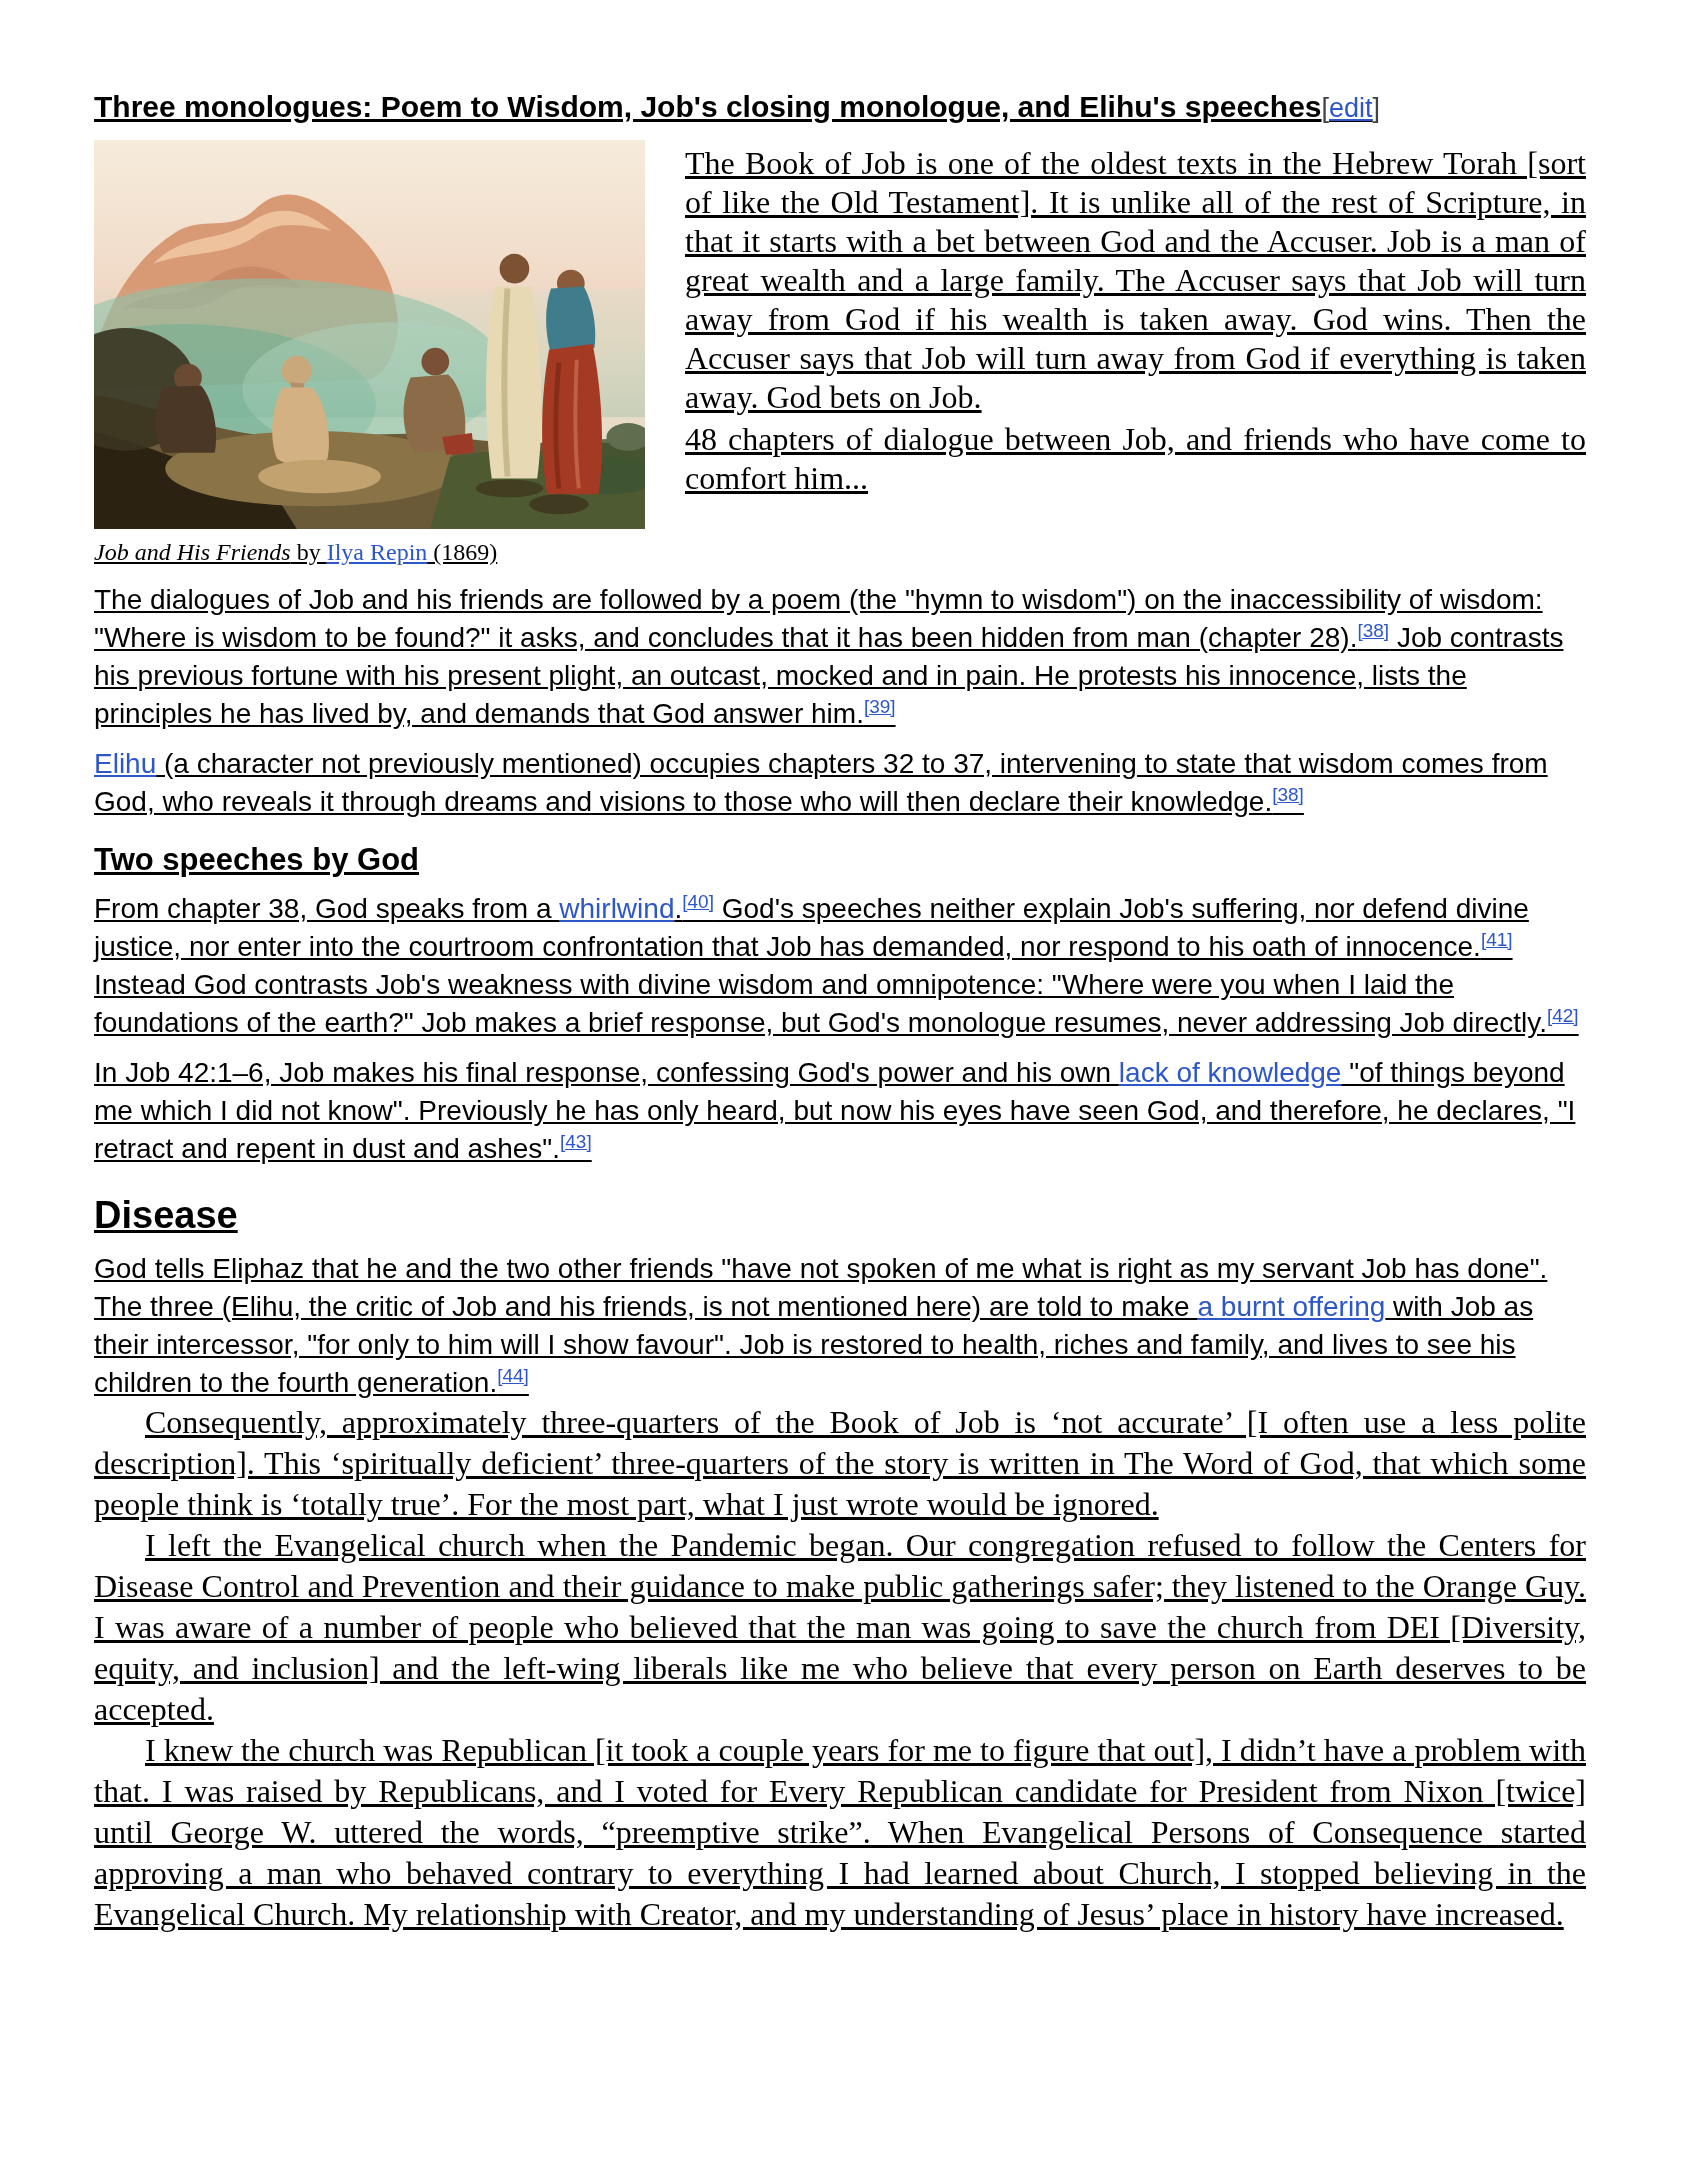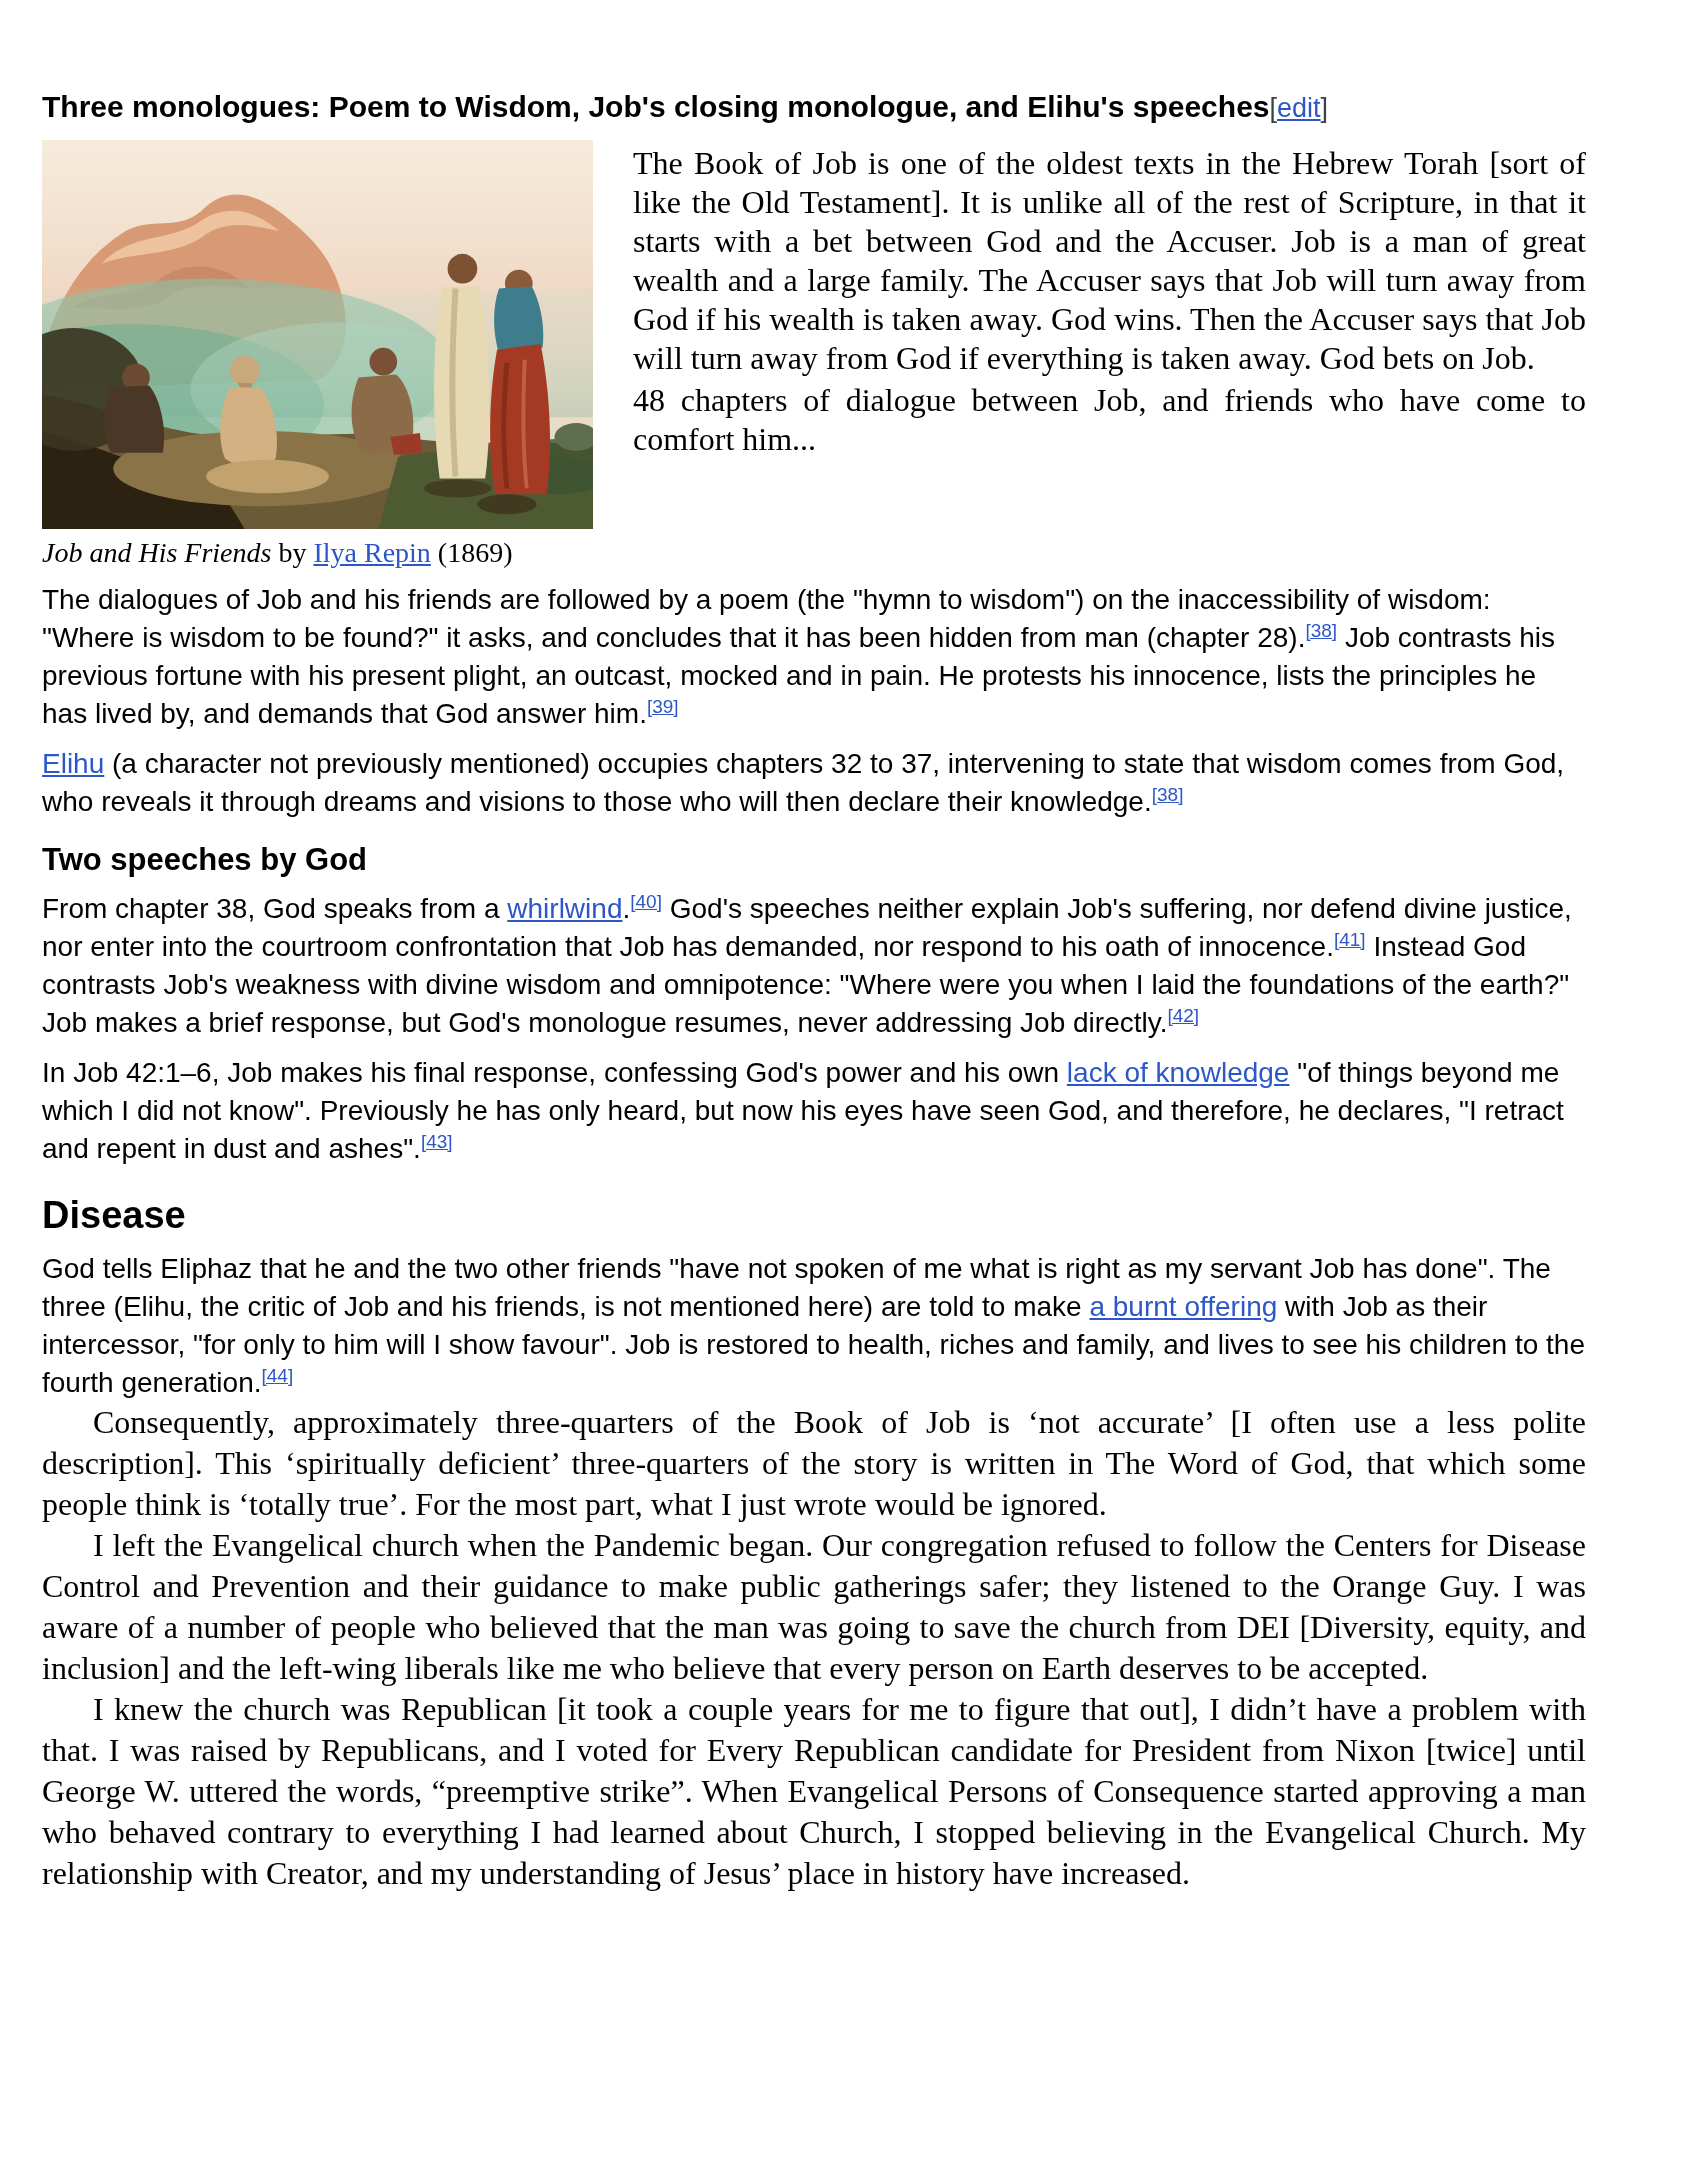--- a/index.html
+++ b/index.html
@@ -4,34 +4,34 @@
 <style>
   * { margin:0; padding:0; box-sizing:border-box; }
   html,body { background:#ffffff; }
   body {
     width:1683px; height:2178px;
     font-family:"Liberation Sans", sans-serif;
     color:#000;
     position:relative;
     overflow:hidden;
   }
-  .page { padding:89px 97px 0 42px; }
+  .page { padding:89px 97px 0 94px;text-decoration:underline; }
 
   .wiki-h3 { font-size:30px; font-weight:bold; line-height:36px; margin-bottom:14px; }
   .editsec { font-weight:normal; font-size:27px; white-space:nowrap; }
   .editsec .bracket { color:#3d4248; text-decoration:underline; text-decoration-color:#2d57c8; }
   a { cursor:pointer; }
   a.lnk, a.editlink { color:var(--link,#2d57c8); text-decoration:underline; }
 
   .figrow { display:flex; gap:40px; }
   figure.thumb { flex:0 0 551px; width:551px; }
   .painting { width:551px; height:389px; display:block; }
   figcaption {
     font-family:"Liberation Serif", serif;
-    font-size:28px; line-height:33px; margin-top:7px;
+    font-size:24px; line-height:33px; margin-top:7px;
   }
   .introcol { flex:1 1 auto; padding-top:4px; }
   .serif-p {
     font-family:"Liberation Serif", serif;
     font-size:32px; line-height:39px; text-align:justify;
   }
   .intro + .intro { margin-top:3px; }
 
   .wiki-p { font-size:28px; line-height:38px; margin-top:12px; text-align:left; }
   sup.ref { font-size:19px; line-height:0; vertical-align:super; }

